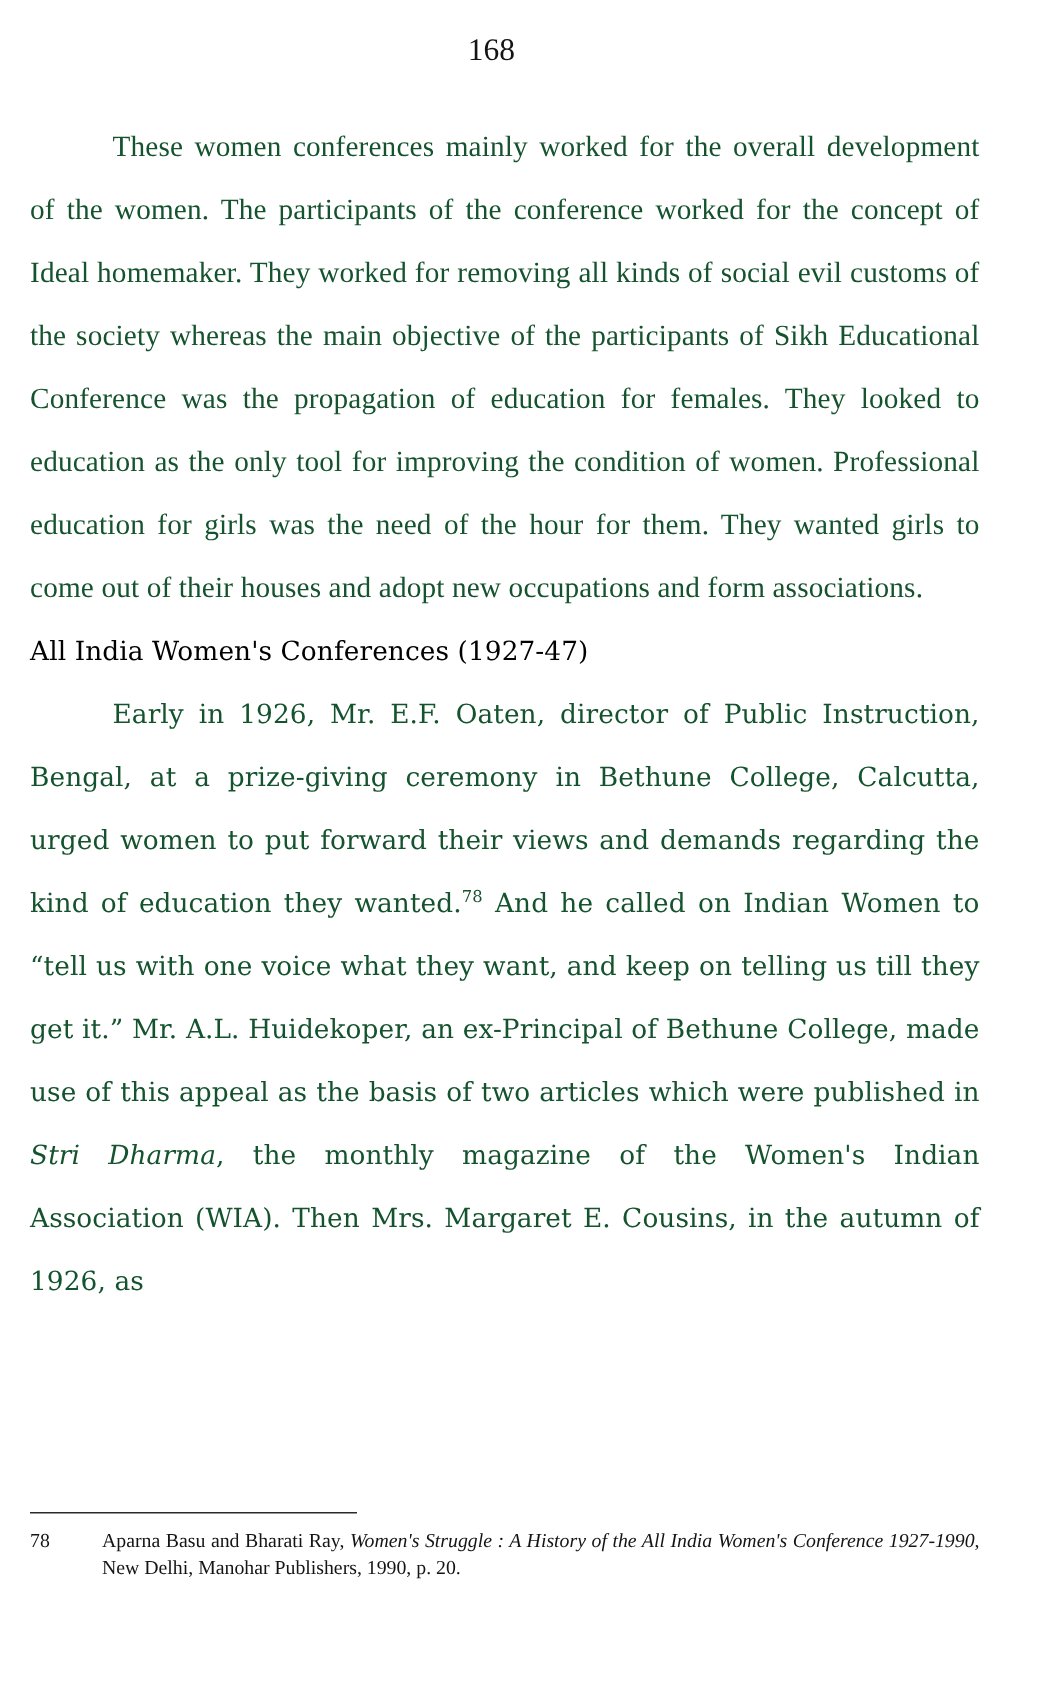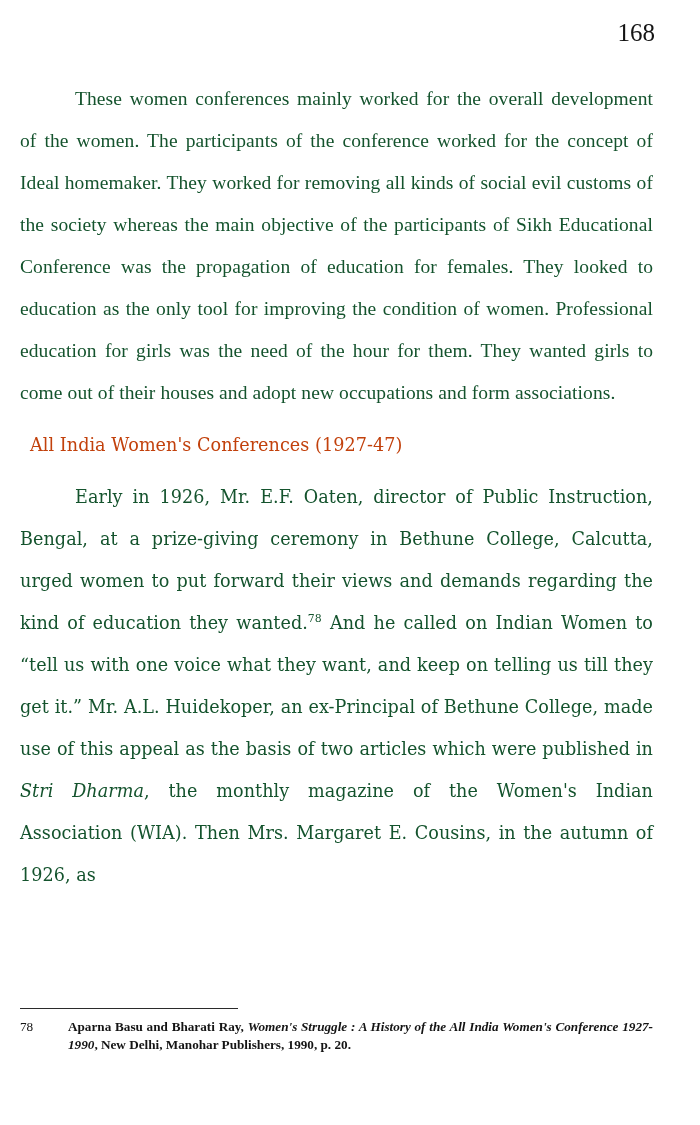--- a/index.html
+++ b/index.html
@@ -18,23 +18,23 @@
     color: #111111;
     -webkit-font-smoothing: antialiased;
   }
 
   
   .folio {
     position: absolute;
     top: 22px;
     left: 0;
     width: 655px;
-    text-align: right;
+    text-align: center;
     font-family: "Liberation Serif", "DejaVu Serif", serif;
-    font-size: 25px;
+    font-size: 21px;
     line-height: 22px;
     color: #141414;
   }
 
   
   .textblock {
     position: absolute;
     left: 20px;
     top: 78px;
     width: 633px;
@@ -57,25 +57,25 @@
 
   
   p.body.alt,
   h2.subhead {
     font-family: "DejaVu Serif", "Liberation Serif", serif;
     font-size: 17.6px;
     letter-spacing: 0.05px;
   }
 
   h2.subhead {
-    margin: 10px;
+    margin: 0;
     font-weight: normal;
     line-height: 42px;
     text-align: left;
-    color: #c2410c;
+    color: #000000;
   }
 
   .ital {
     font-style: italic;
   }
 
   sup.fnref {
     font-size: 0.62em;
     vertical-align: super;
     line-height: 0;
@@ -109,21 +109,20 @@
   .footnote-num {
     flex: 0 0 auto;
     width: 48px;
     text-align: left;
   }
 
   .footnote-text {
     flex: 1 1 auto;
     text-align: justify;
     text-justify: inter-word;
-    font-weight: bold;
   }
 </style>
 </head>
 <body>
 
 <div class="page">
 
   <div class="folio">168</div>
 
   <div class="textblock">

